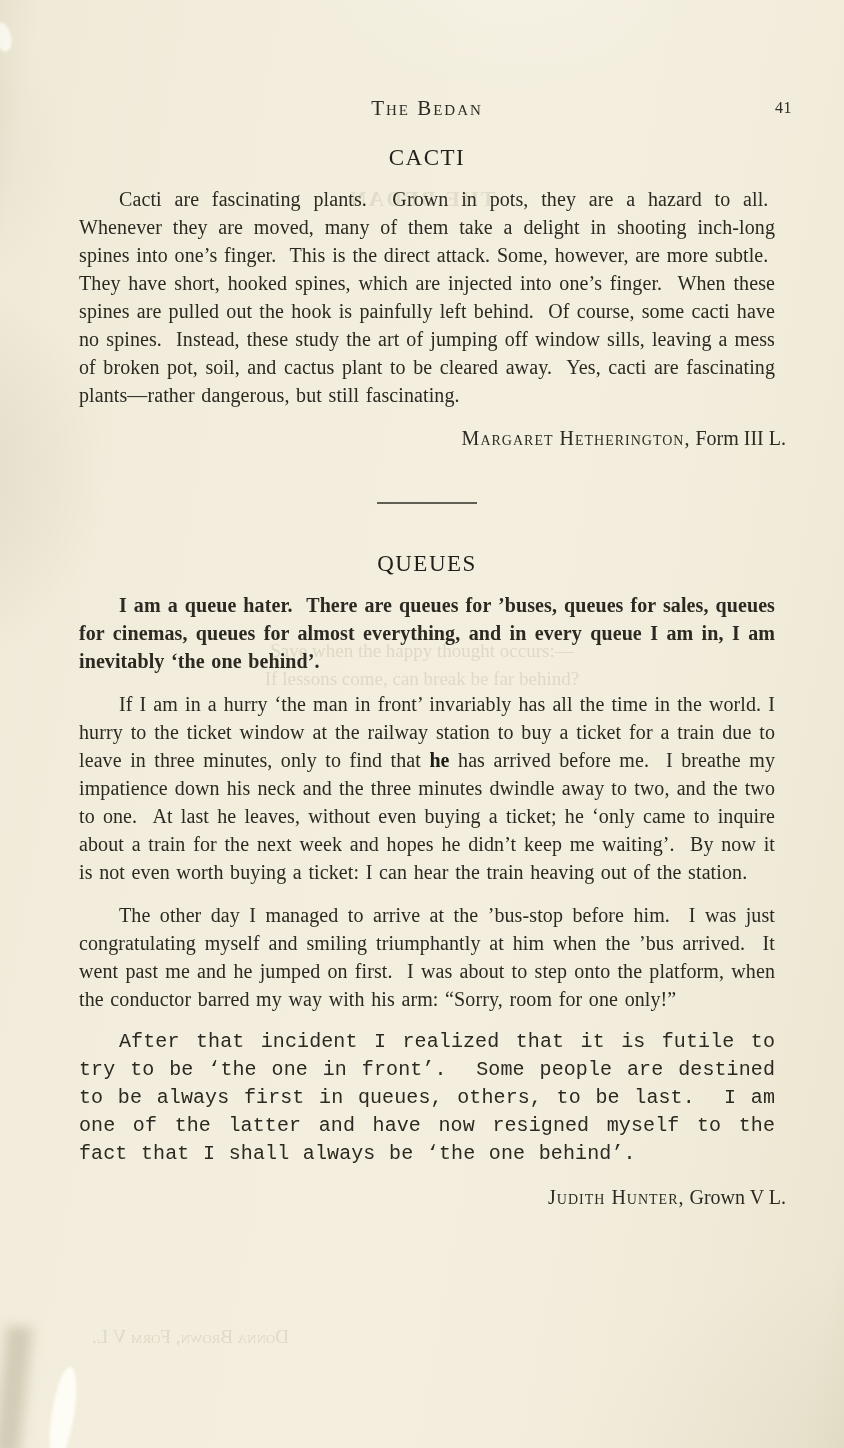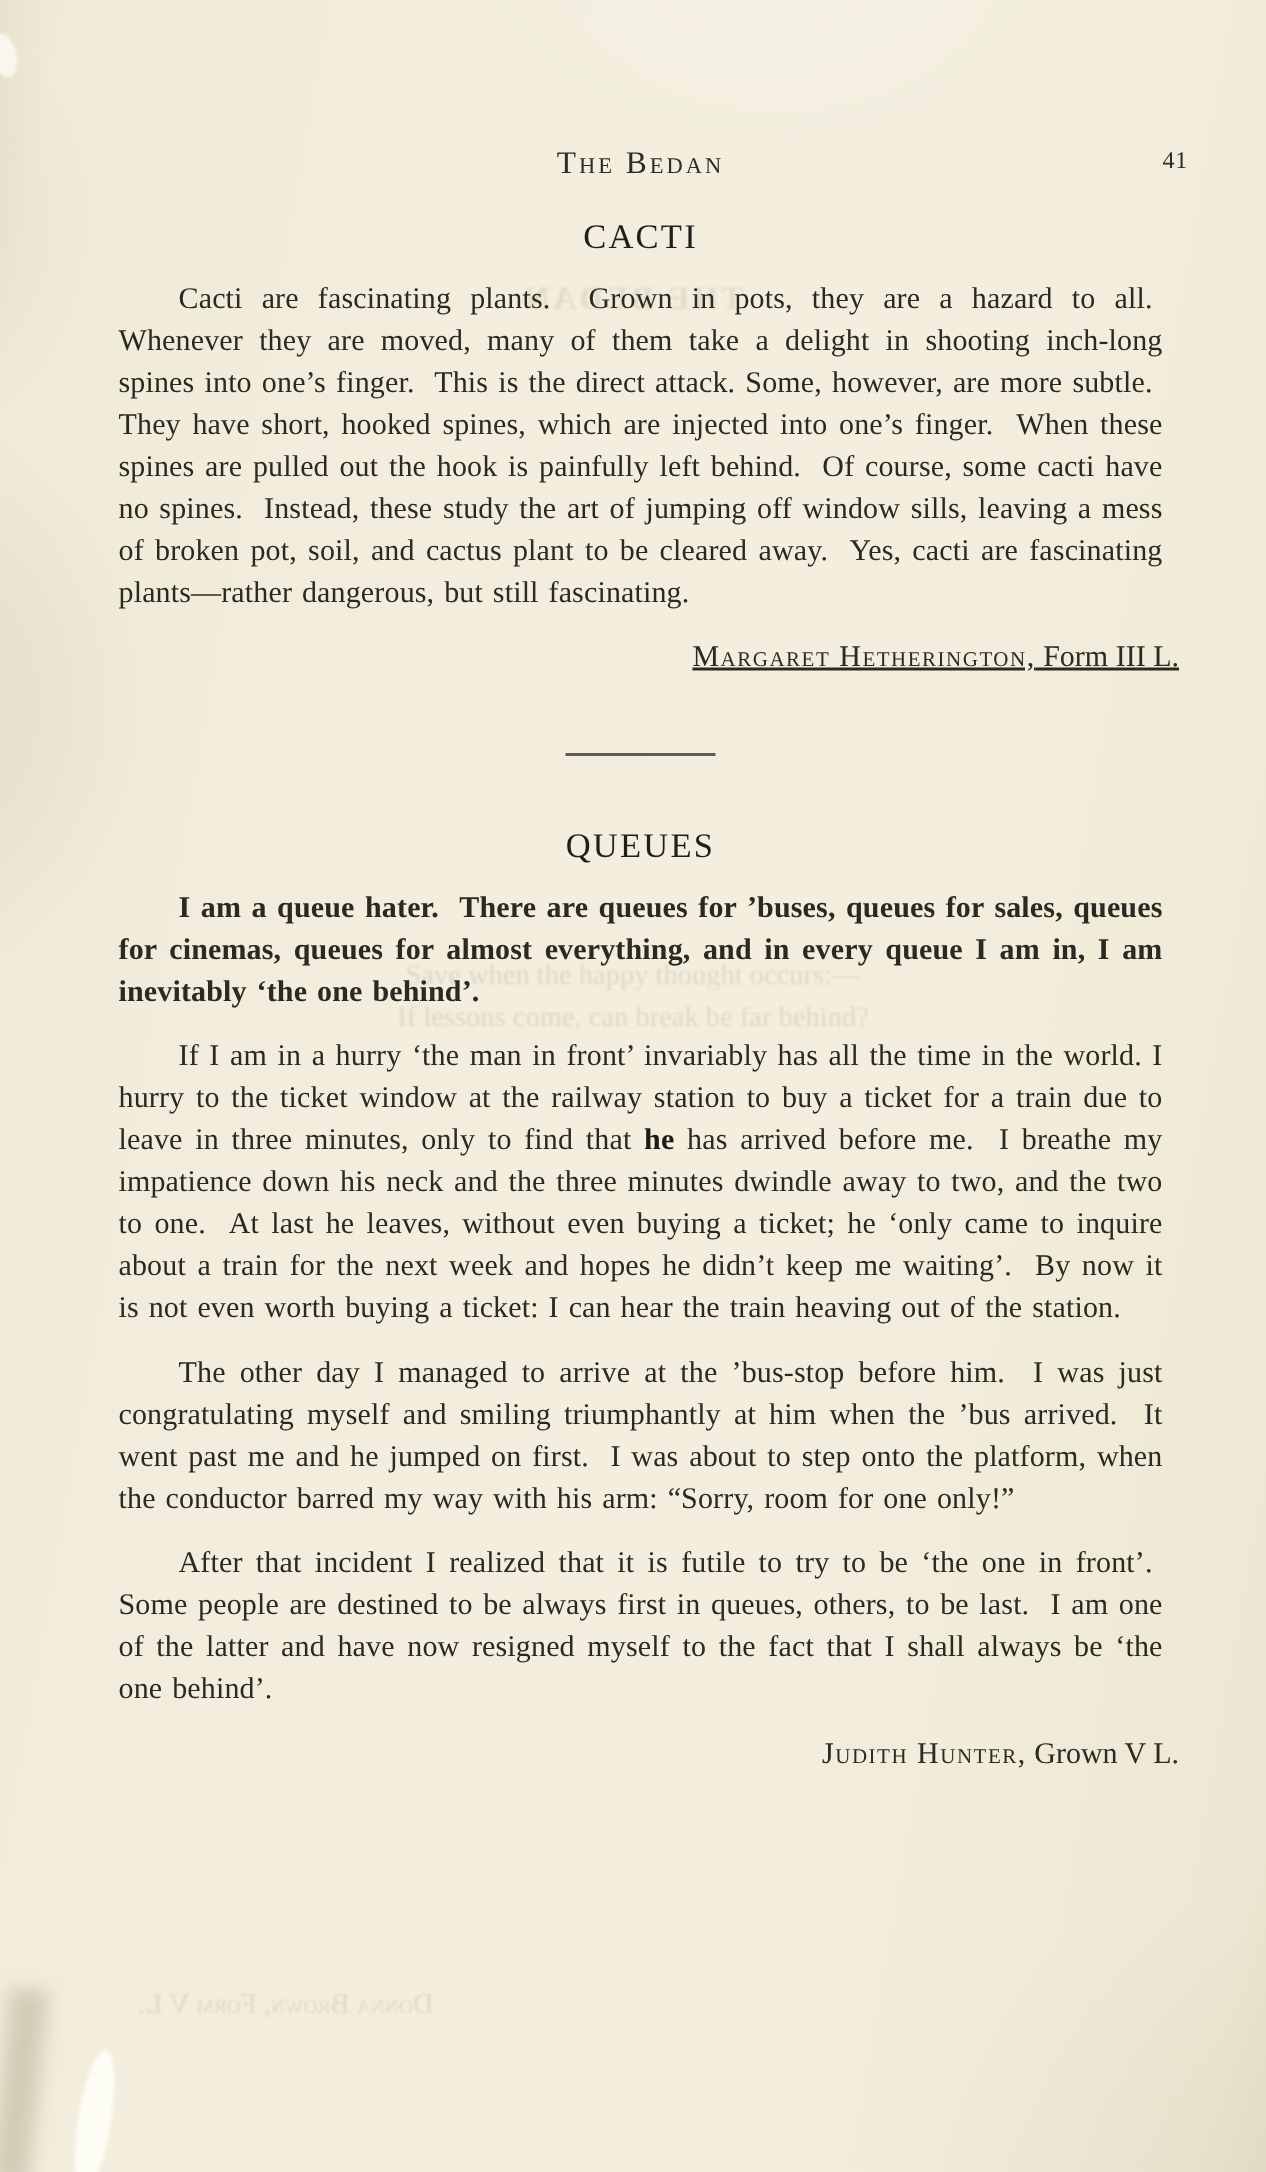--- a/index.html
+++ b/index.html
@@ -100,34 +100,34 @@
     text-align: justify;
     text-indent: 40px;
     word-spacing: 1.5px;
     letter-spacing: 0.1px;
   }
   p.body-par b { color: #1c1b15; }
   .par-cacti { margin-top: 26px; }
   .par-q1 { margin-top: 32px; font-weight: bold; }
   .par-q2 { margin-top: 16px; }
   .par-q3 { margin-top: 6px; }
-  .par-q4 { margin-top: 4px; }
+  .par-q4 { margin-top: 4px; font-family: Liberation Mono, monospace; }
   .byline {
     margin: 0;
     text-align: right;
     font-size: 20px;
     line-height: 28px;
     padding-right: 4px;
     color: #2c2a22;
   }
   .byline .byline-name {
     font-variant: small-caps;
     letter-spacing: 1px;
   }
-  .byline-cacti  { margin-top: 2px; text-decoration: underline; }
+  .byline-cacti  { margin-top: 2px; }
   .byline-queues { margin-top: 10px; }
   .section-divider {
     width: 100px;
     height: 2px;
     margin: 50px auto 0 auto;
     background: #46443a;
     opacity: 0.85;
   }
   .ghost {
     position: absolute;

